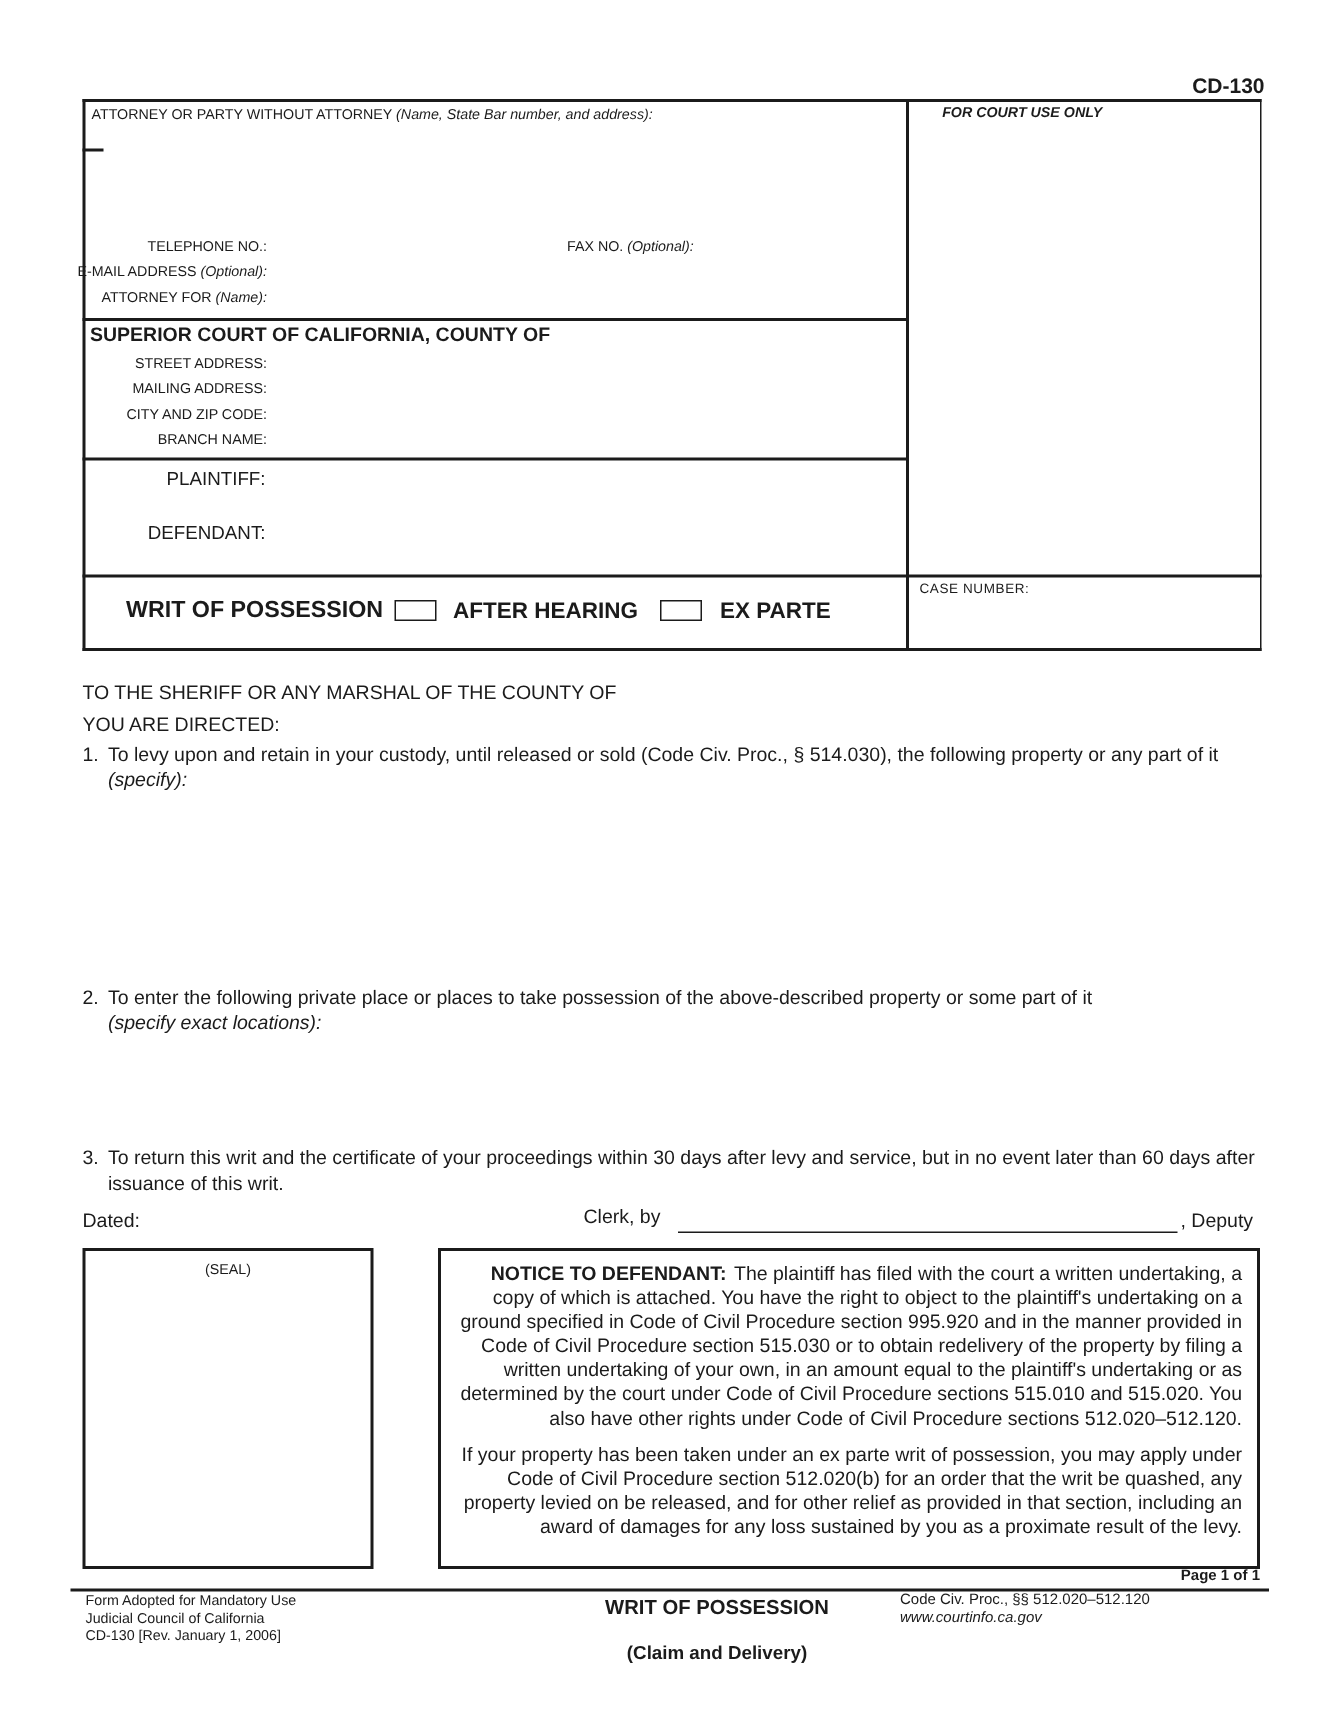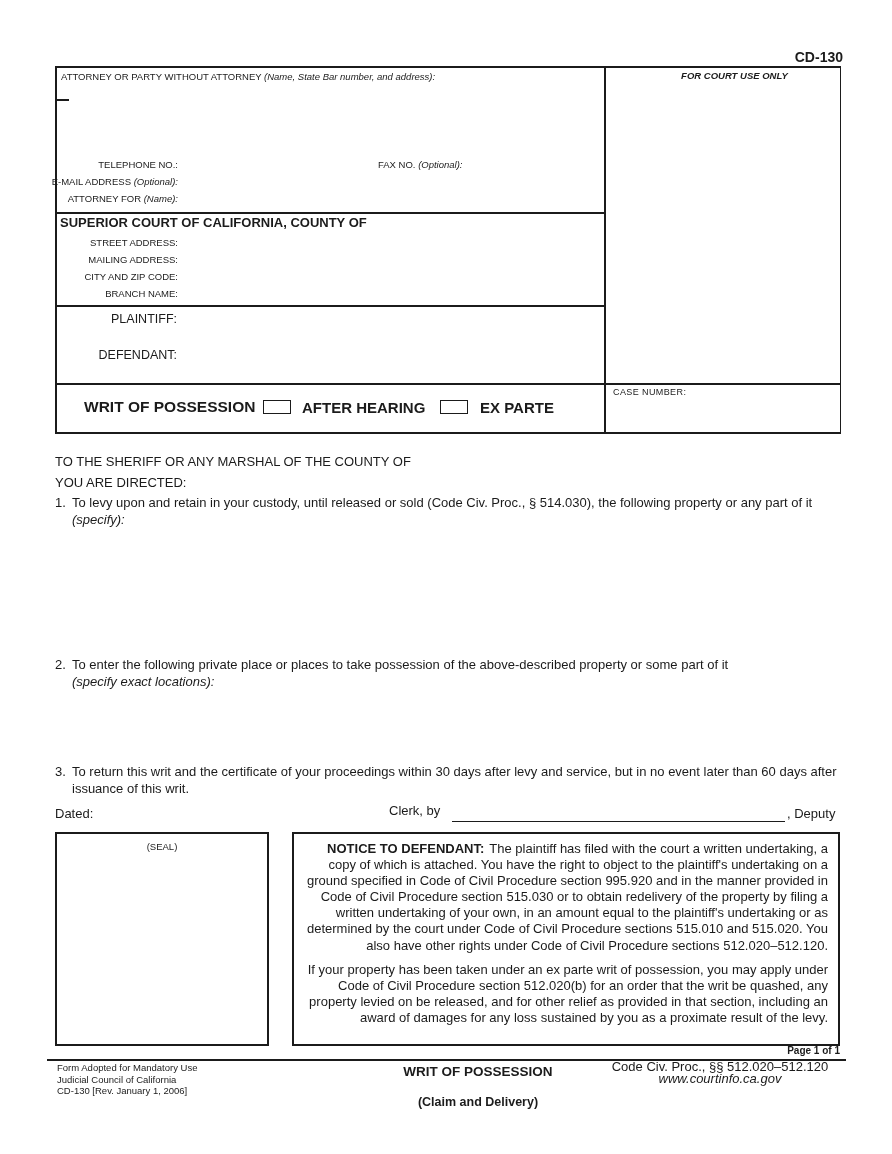--- a/index.html
+++ b/index.html
@@ -20,31 +20,31 @@
   .main-title { position:absolute; font-weight:bold; font-size:15.5px; white-space:nowrap; }
   .cbx-lbl { position:absolute; font-weight:bold; font-size:15px; white-space:nowrap; }
   .cbx { position:absolute; width:28px; height:14px; border:1.6px solid #1b1b1b; box-sizing:border-box; background:#fff; }
   .bodytxt { position:absolute; font-size:13px; white-space:nowrap; }
   .item { position:absolute; left:55px; width:786px; display:flex; font-size:13px; line-height:16.5px; }
   .item .num { width:17px; flex:none; }
   .item .itxt { width:766px; }
   .item .line1 { display:block; white-space:nowrap; }
   .item .inote { display:block; font-style:italic; }
   .fill { position:absolute; background:transparent; }
-  .sealbox { position:absolute; left:55px; top:832px; width:214px; height:214px; border:2px solid #1b1b1b; box-sizing:border-box; }
+  .sealbox { position:absolute; left:55px; top:832px; width:194px; height:214px; border:2px solid #1b1b1b; box-sizing:border-box; }
   .seal-lbl { position:absolute; top:7px; left:0; width:100%; text-align:center; font-size:9.5px; }
   .noticebox { position:absolute; left:292px; top:832px; width:548px; height:214px; border:2px solid #1b1b1b; box-sizing:border-box; padding:7px 10px 0 10px; }
   .noticebox p { margin:0 0 8px 0; font-size:13px; line-height:16.1px;text-align:right; }
   .noticebox b { margin-right:5px; }
   .pageinfo { position:absolute; left:640px; top:1045px; width:200px; text-align:right; font-weight:bold; font-size:10px; }
   .foot-left { position:absolute; left:57px; top:1062px; font-size:9.5px; line-height:11.5px; }
   .foot-center { position:absolute; left:298px; top:1064px; width:360px; text-align:center; }
   .foot-center .t1 { font-weight:bold; font-size:13.5px; }
   .foot-center .t2 { font-weight:bold; font-size:12.5px; margin-top:16px; }
-  .foot-right { position:absolute; left:600px; top:1061px; width:240px; text-align:center; font-size:13px; line-height:12px; }
+  .foot-right { position:absolute; left:600px; top:1061px; width:240px; text-align:left; font-size:10px; line-height:12px; }
   .foot-right .it { font-style:italic; }
   .clerk-line { position:absolute; left:452px; top:806px; width:333px; height:15px; border-bottom:1.6px solid #1b1b1b; }
   .watermark {
     position:absolute; left:12px; top:1084px;
     font-family:"Liberation Mono", monospace; font-size:40px; color:#8f8f8f;
     letter-spacing:1px; white-space:nowrap;
   }
   .casenum-lbl { position:absolute; font-size:9px; letter-spacing:0.4px; white-space:nowrap; }
 </style>
 </head>
@@ -77,21 +77,21 @@
   </div>
   <div class="lbl rlbl" style="left:38px; top:176px; width:140px;">
     <span>E-MAIL ADDRESS</span>
     <span class="note-i">(Optional):</span>
   </div>
   <div class="lbl rlbl" style="left:38px; top:193px; width:140px;">
     <span>ATTORNEY FOR</span>
     <span class="note-i">(Name):</span>
   </div>
 
-  <div class="court-use" style="left:630px; top:70px; width:209px;">FOR COURT USE ONLY</div>
+  <div class="court-use" style="left:577px; top:70px; width:209px;">FOR COURT USE ONLY</div>
 
   <div class="court-title" style="left:60px; top:215px;">SUPERIOR COURT OF CALIFORNIA, COUNTY OF</div>
   <div class="fill" style="left:385px; top:215px; width:215px; height:14px;"></div>
   <div class="lbl rlbl" style="left:38px; top:237px; width:140px;">STREET ADDRESS:</div>
   <div class="lbl rlbl" style="left:38px; top:254px; width:140px;">MAILING ADDRESS:</div>
   <div class="lbl rlbl" style="left:38px; top:271px; width:140px;">CITY AND ZIP CODE:</div>
   <div class="lbl rlbl" style="left:38px; top:288px; width:140px;">BRANCH NAME:</div>
 
   <div class="party-lbl" style="left:60px; top:312px; width:117px;">PLAINTIFF:</div>
   <div class="fill" style="left:185px; top:310px; width:410px; height:24px;"></div>

